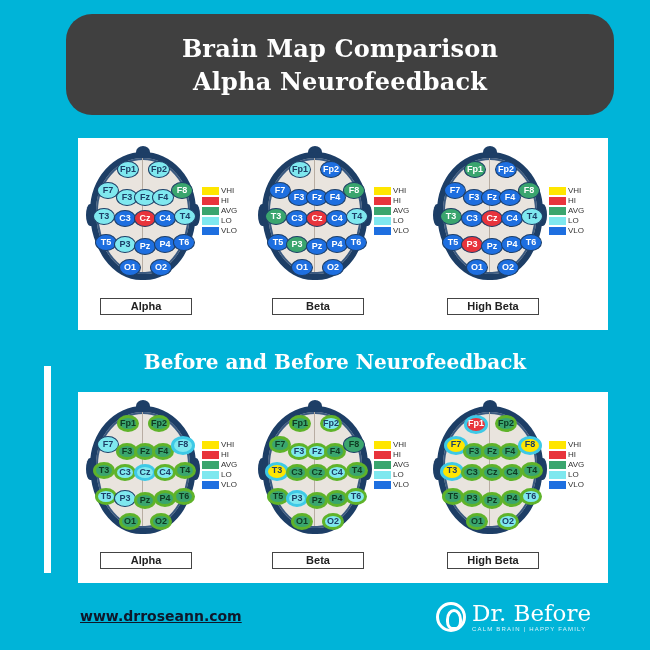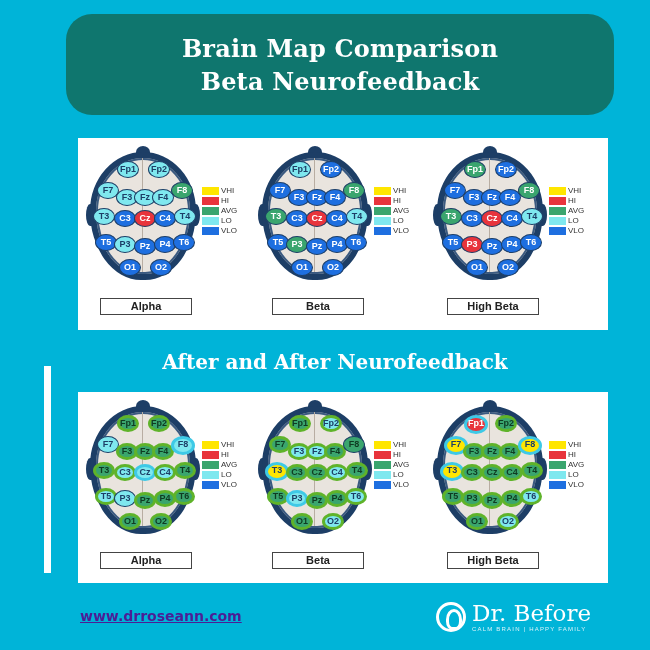--- a/index.html
+++ b/index.html
@@ -1,21 +1,21 @@
 <!DOCTYPE html>
 <html><head>
 <meta charset="utf-8">
 <style>
   * { box-sizing: border-box; margin: 0; padding: 0; }
   html, body { width: 650px; height: 650px; overflow: hidden; }
   body { background: #00b4d8; position: relative; font-family: "Liberation Sans", sans-serif; }
 
   .banner {
     position: absolute; left: 66px; top: 14px; width: 548px; height: 101px;
-    background: #0f766e; border-radius: 26px;
+    background: #404040; border-radius: 26px;
     display: flex; flex-direction: column; align-items: center; justify-content: center;
   }
   .banner .line {
     color: #fff; font-family: "DejaVu Serif", serif; font-weight: bold;
     font-size: 24px; line-height: 33px; letter-spacing: 0.2px;
   }
 
   .panel {
     position: absolute; left: 78px; width: 530px; background: #fff;
   }
@@ -61,42 +61,42 @@
   .legend .row { display: flex; align-items: center; height: 10px; }
   .legend .sw { width: 17px; height: 8px; margin-right: 2px; }
   .legend .lb { font-size: 8px; color: #333; line-height: 10px; }
   .label-box {
     position: absolute; left: 22px; top: 160px; width: 92px; height: 17px;
     border: 1px solid #444; background: #fff; text-align: center;
     font-size: 11px; font-weight: bold; color: #222; line-height: 15px;
   }
 
   .footer-url {
-    position: absolute; left: 80px; top: 608px; color: #4c1d95; font-weight: bold;
+    position: absolute; left: 80px; top: 608px; color: #0f172a; font-weight: bold;
     font-size: 14px; text-decoration: underline; font-family: "DejaVu Sans", sans-serif;
   }
   .logo { position: absolute; left: 436px; top: 601px; display: flex; align-items: center; }
   .logo-mark {
     width: 30px; height: 30px; border-radius: 50%; border: 3px solid #fff; position: relative;
     margin-right: 6px;
   }
   .logo-mark::after {
     content: ""; position: absolute; left: 7px; top: 4px; width: 10px; height: 15px;
     border: 3px solid #fff; border-radius: 50% 50% 40% 40%;
   }
   .logo-text { display: flex; flex-direction: column; }
   .logo-name { color: #fff; font-family: "DejaVu Serif", serif; font-size: 23px; line-height: 24px; }
   .logo-tag { color: #d8f3f9; font-size: 6px; letter-spacing: 1.2px; line-height: 8px; }
 </style>
 </head>
 <body>
 
 <div class="banner">
   <div class="line">Brain Map Comparison</div>
-  <div class="line">Beta Neurofeedback</div>
+  <div class="line">Alpha Neurofeedback</div>
 </div>
 
 <div class="panel top" id="panel-top">
     <div class="map" style="left: 0px;">
       <div class="head">
         <div class="nose"></div>
         <div class="ear l"></div>
         <div class="ear r"></div>
         <div class="skull"></div>
         <div class="midline"></div>
@@ -242,21 +242,21 @@
         <div class="row">
           <span class="sw" style="background: rgb(30, 111, 224);"></span>
           <span class="lb">VLO</span>
         </div>
       </div>
       <div class="label-box">High Beta</div>
     </div>
   </div>
 
 <div class="vbar"></div>
-<div class="subtitle">After and After Neurofeedback</div>
+<div class="subtitle">Before and Before Neurofeedback</div>
 
 <div class="panel bottom" id="panel-bottom">
     <div class="map" style="left: 0px;">
       <div class="head">
         <div class="nose"></div>
         <div class="ear l"></div>
         <div class="ear r"></div>
         <div class="skull"></div>
         <div class="midline"></div>
         <div class="elec ring" style="left: 31px; top: 15px; background: rgb(58, 165, 110); color: rgb(15, 59, 34); border-color: rgb(95, 179, 42);">Fp1</div>

